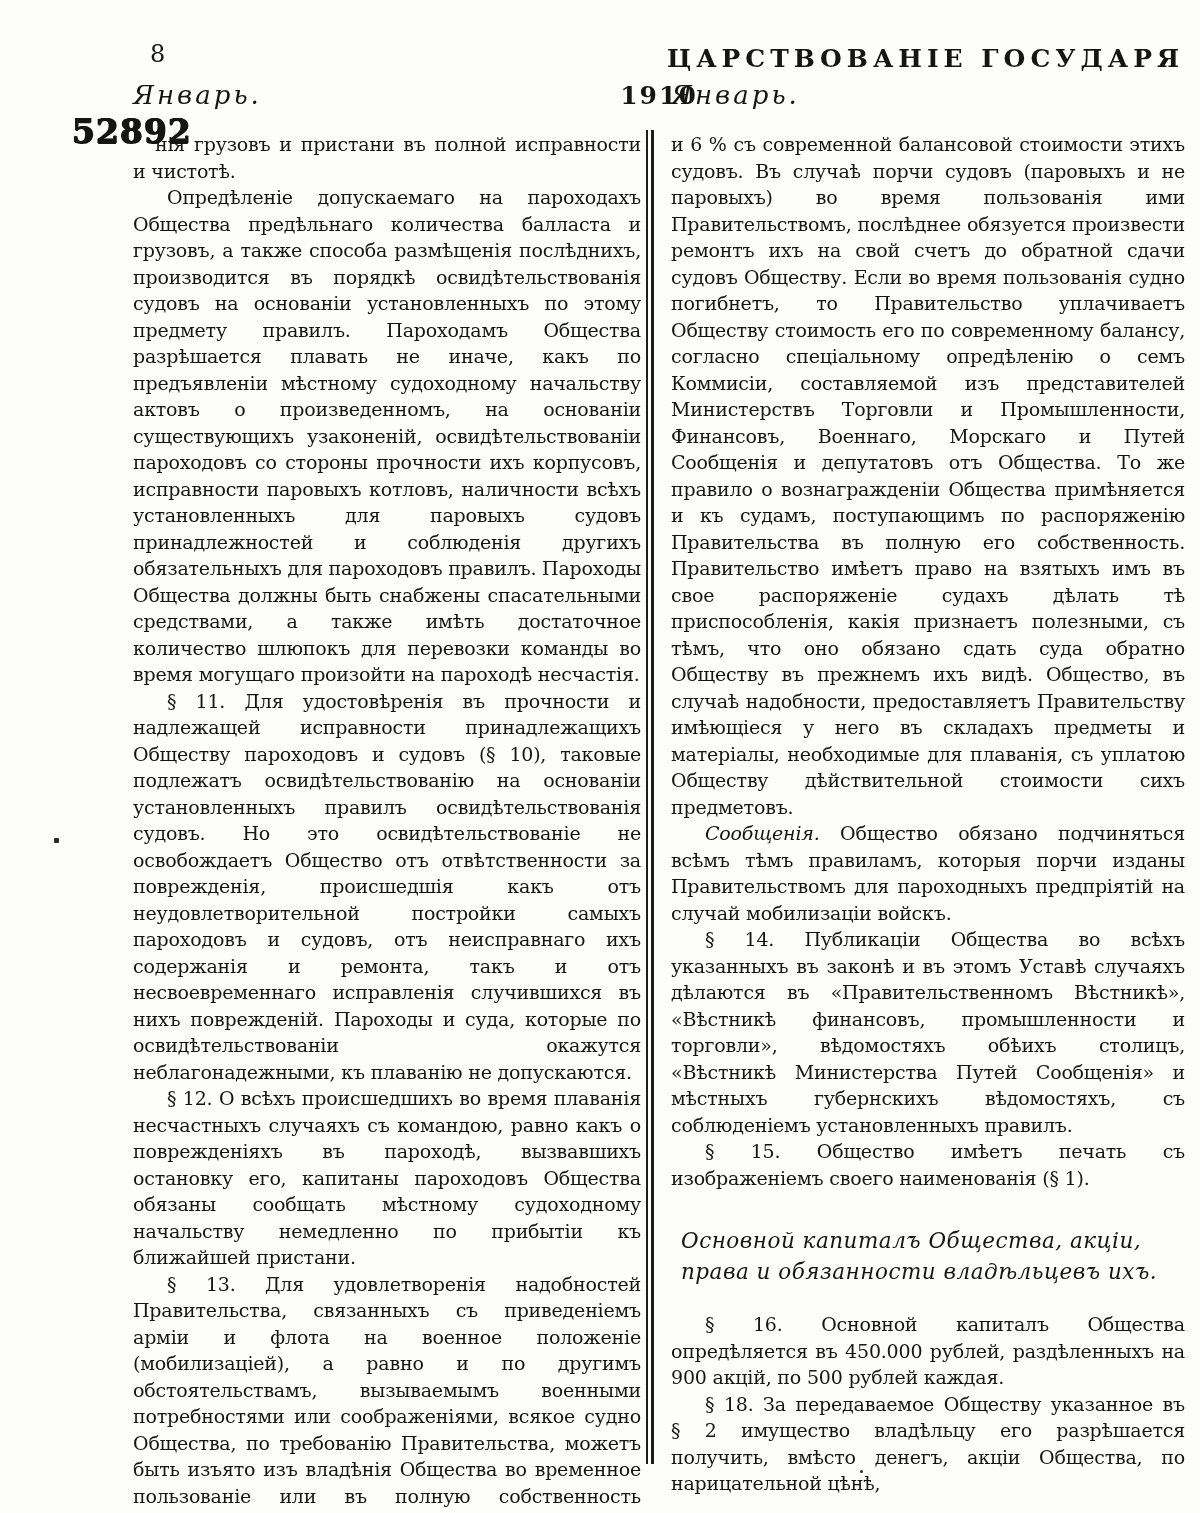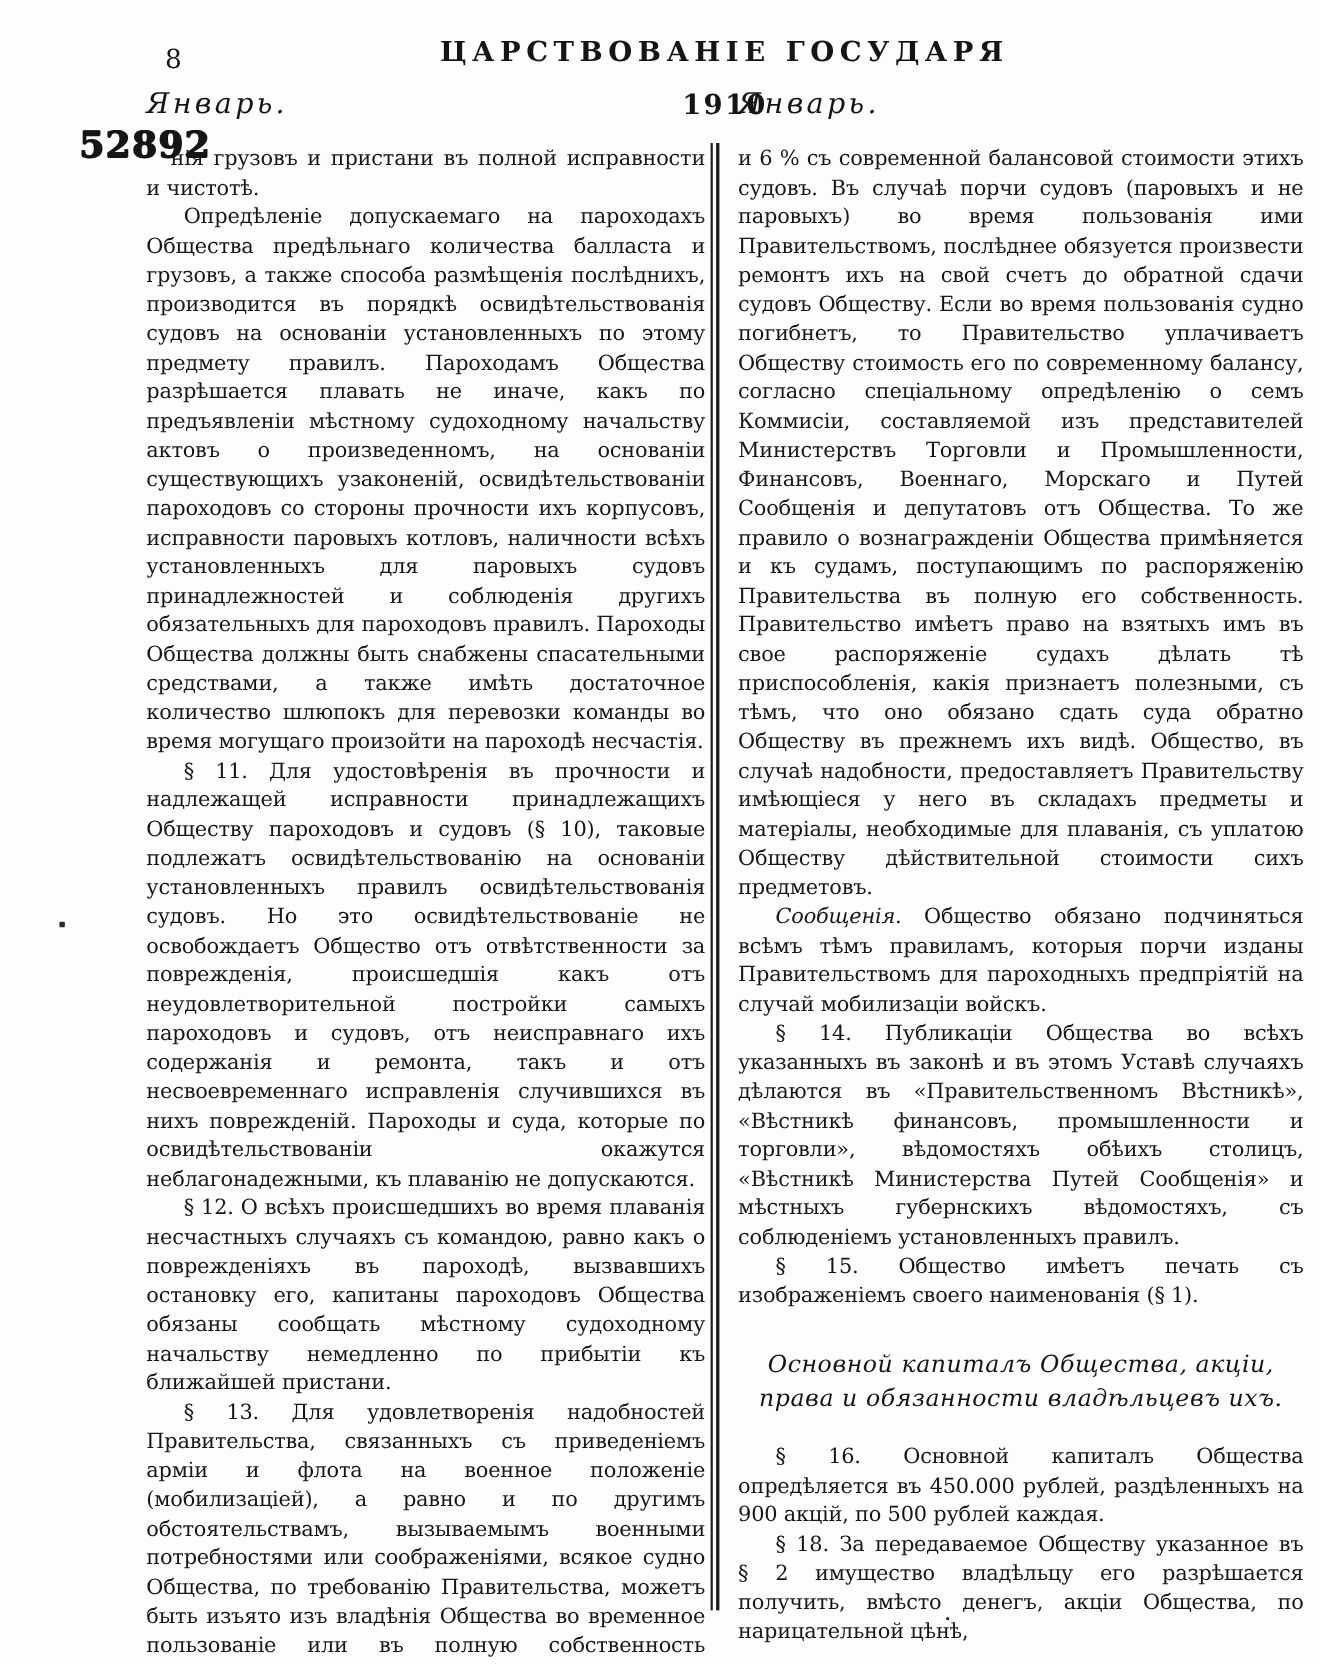--- a/index.html
+++ b/index.html
@@ -10,22 +10,22 @@
     background:#fdfdfb;
     font-family:"DejaVu Serif","Liberation Serif",serif;
     color:#151515;
     overflow:hidden;
   }
   .page-number{
     position:absolute;left:150px;top:40px;
     font-size:24px;
   }
   .header-title{
-    position:absolute;left:133px;top:32px;width:1051px;
-    text-align:center;
+    position:absolute;left:133px;top:44px;width:1051px;
+    text-align:right;
     font-size:25px;font-weight:700;letter-spacing:5px;
   }
   .month{
     position:absolute;top:80px;
     text-align:left;
     font-style:italic;font-size:26px;letter-spacing:3px;
   }
   .month-left{left:133px;width:508px;}
   .month-right{left:671px;width:514px;}
   .year{
@@ -50,21 +50,21 @@
     letter-spacing:-0.2px;
     text-align:justify;
   }
   .col-left{left:133px;width:508px;}
   .col-right{left:671px;width:514px;}
   .col p{margin:0;}
   p.indent{text-indent:34px;}
   p.cont-offset{text-indent:22px;}
   .italic{font-style:italic;}
   .section-heading{
-    font-style:italic;text-align:center;text-indent:0;
+    font-style:italic;text-align:left;text-indent:0;
     font-size:21.5px;line-height:31px;
     margin:34px 0 24px 0 !important;
     padding:0 10px;
     letter-spacing:0.5px;
   }
   .speck{position:absolute;background:#2a2a2a;border-radius:1px;}
   .speck-a{left:54px;top:838px;width:5px;height:5px;}
   .speck-b{left:860px;top:1470px;width:3px;height:3px;border-radius:50%;}
 </style>
 </head>

